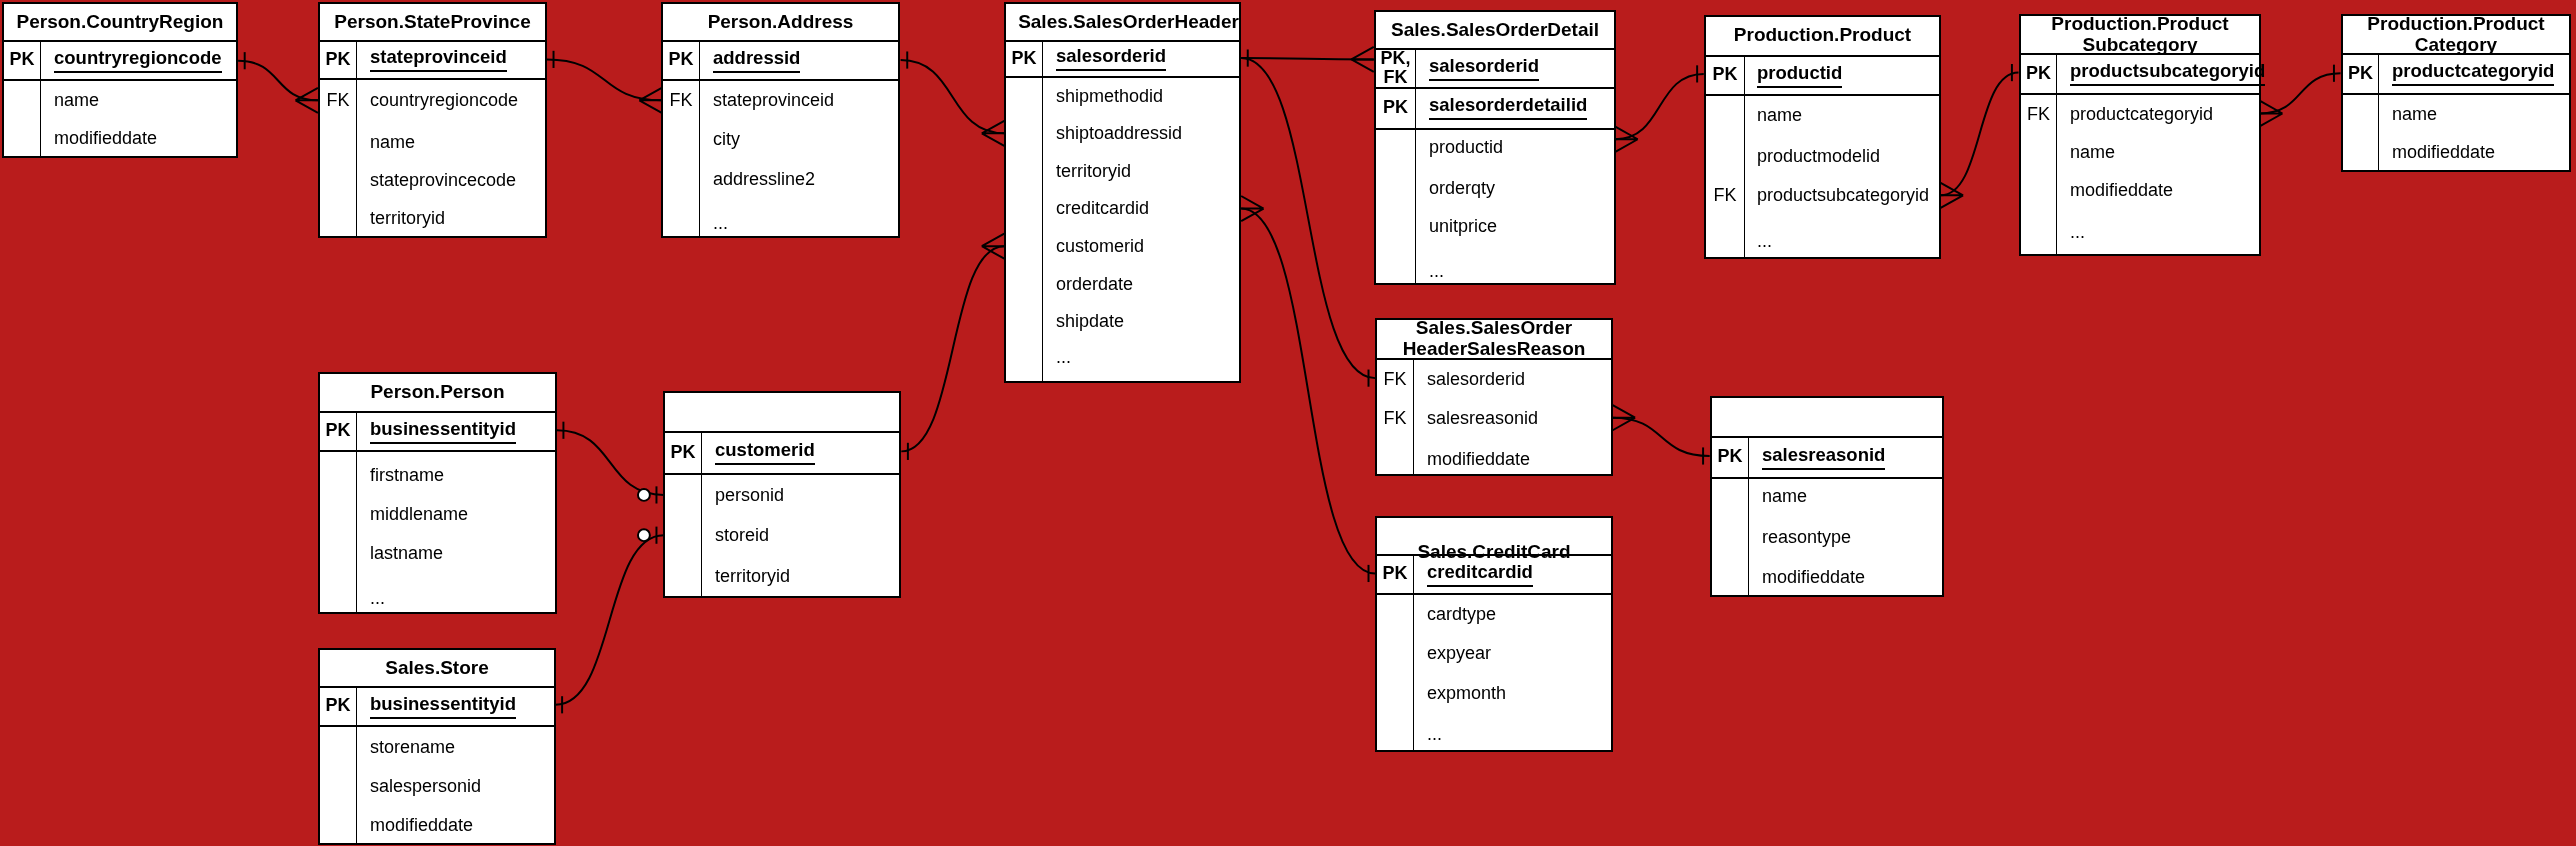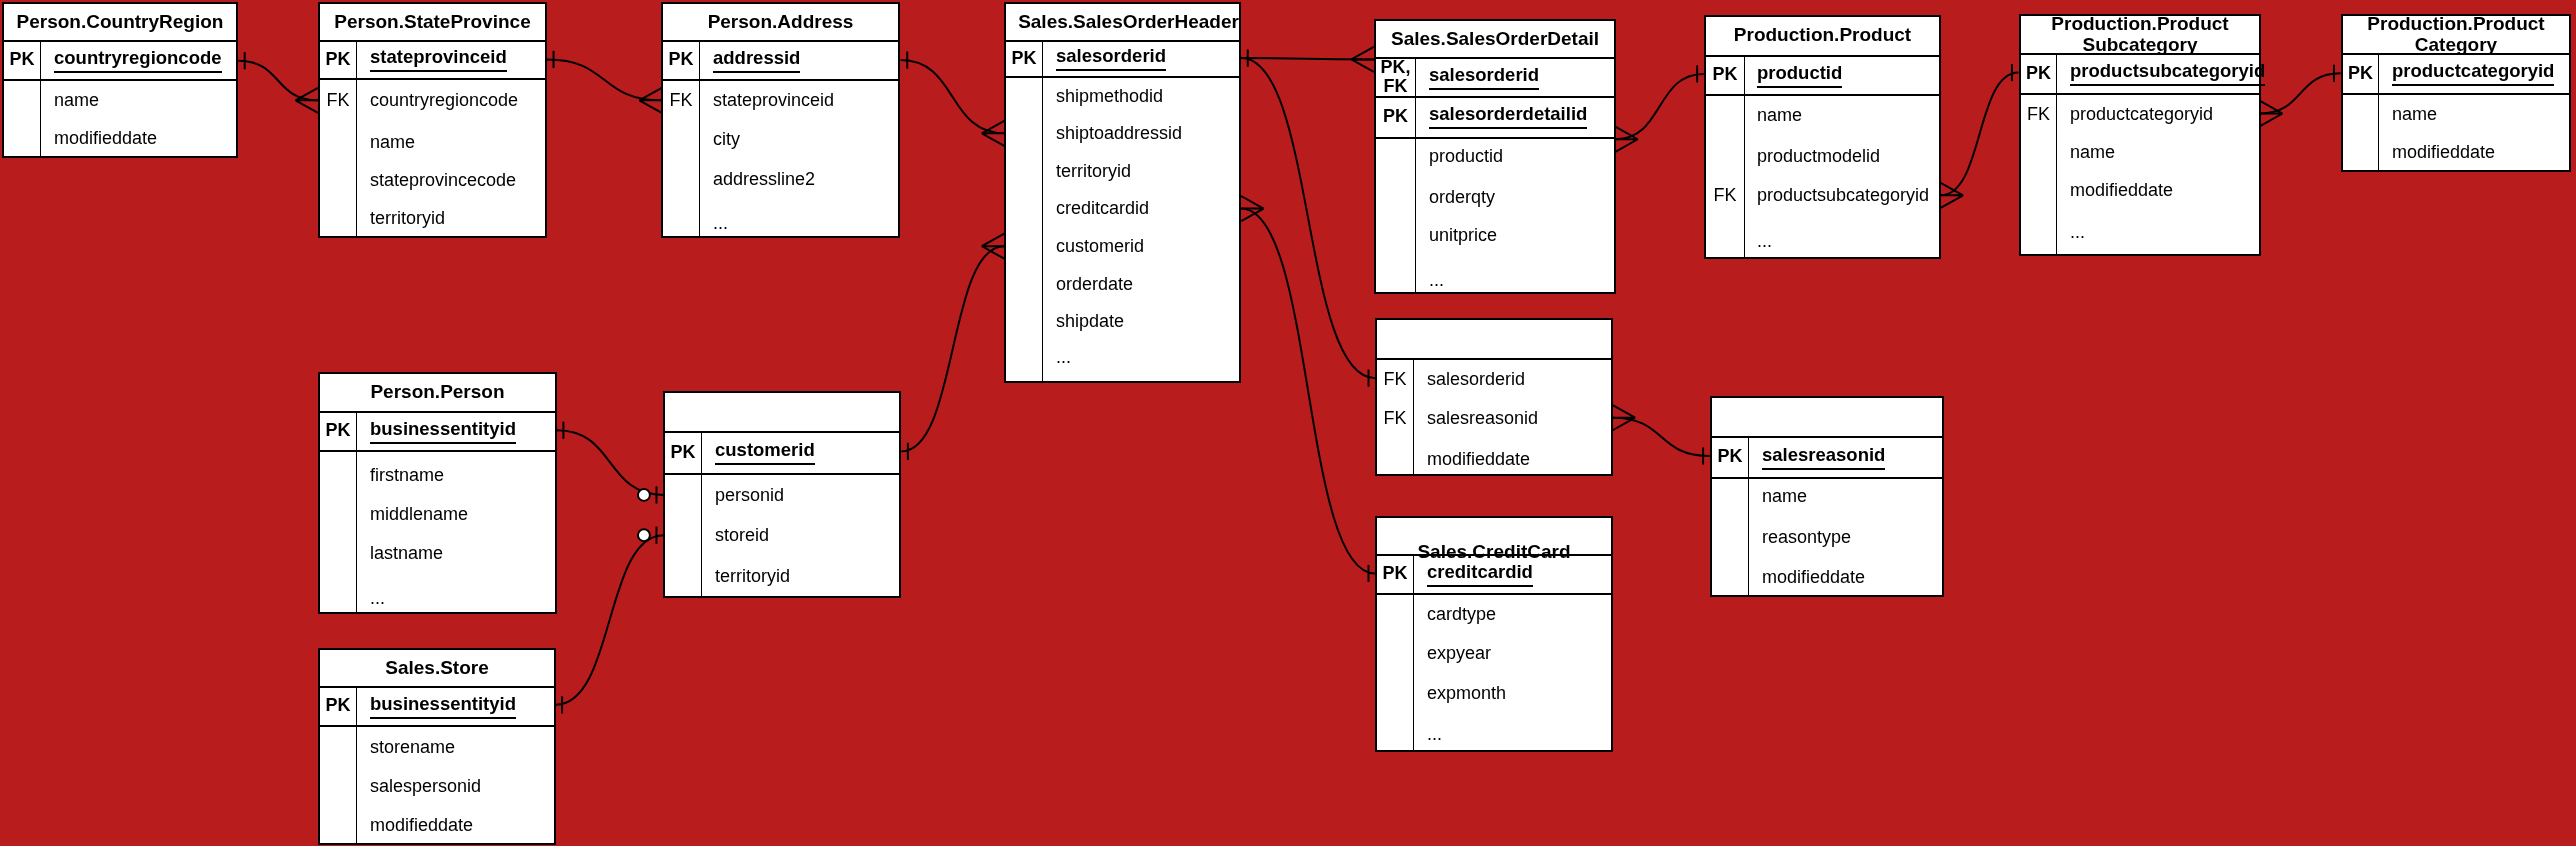--- a/index.html
+++ b/index.html
@@ -188,21 +188,21 @@
       <div class="cell-field" style="left: 50px; top: 267px; height: 26.4px;">
         <span>orderdate</span>
       </div>
       <div class="cell-field" style="left: 50px; top: 304px; height: 26.4px;">
         <span>shipdate</span>
       </div>
       <div class="cell-field" style="left: 50px; top: 340px; height: 26.4px;">
         <span>...</span>
       </div>
     </div>
-    <div class="table" style="left: 1374px; top: 19px; width: 242px; height: 275px; padding-left: 18px;">
+    <div class="table" style="left: 1374px; top: 10px; width: 242px; height: 275px; padding-left: 18px;">
       <div class="t-title" style="height: 36px;">
         <span>Sales.SalesOrderDetail</span>
       </div>
       <div class="hline" style="top: 36px;"></div>
       <div class="vline" style="left: 39px; top: 36px; bottom: 0px;"></div>
       <div class="cell-label pk" style="left: 0px; width: 39px; top: 36px; height: 39px;">PK,
 FK</div>
       <div class="cell-field key" style="left: 53px; top: 36px; height: 39px;">
         <span class="u">salesorderid</span>
       </div>
@@ -331,20 +331,24 @@
         <span>personid</span>
       </div>
       <div class="cell-field" style="left: 50px; top: 129px; height: 26.4px;">
         <span>storeid</span>
       </div>
       <div class="cell-field" style="left: 50px; top: 170px; height: 26.4px;">
         <span>territoryid</span>
       </div>
     </div>
     <div class="table" style="left: 1375px; top: 318px; width: 238px; height: 158px;">
+      <div class="t-title" style="height: 38px;">
+        <span>Sales.SalesOrder</span>
+        <span>HeaderSalesReason</span>
+      </div>
       <div class="hline" style="top: 38px;"></div>
       <div class="vline" style="left: 36px; top: 38px; bottom: 0px;"></div>
       <div class="cell-label" style="left: 0px; width: 36px; top: 46px; height: 26.4px;">FK</div>
       <div class="cell-field" style="left: 50px; top: 46px; height: 26.4px;">
         <span>salesorderid</span>
       </div>
       <div class="cell-label" style="left: 0px; width: 36px; top: 85px; height: 26.4px;">FK</div>
       <div class="cell-field" style="left: 50px; top: 85px; height: 26.4px;">
         <span>salesreasonid</span>
       </div>

